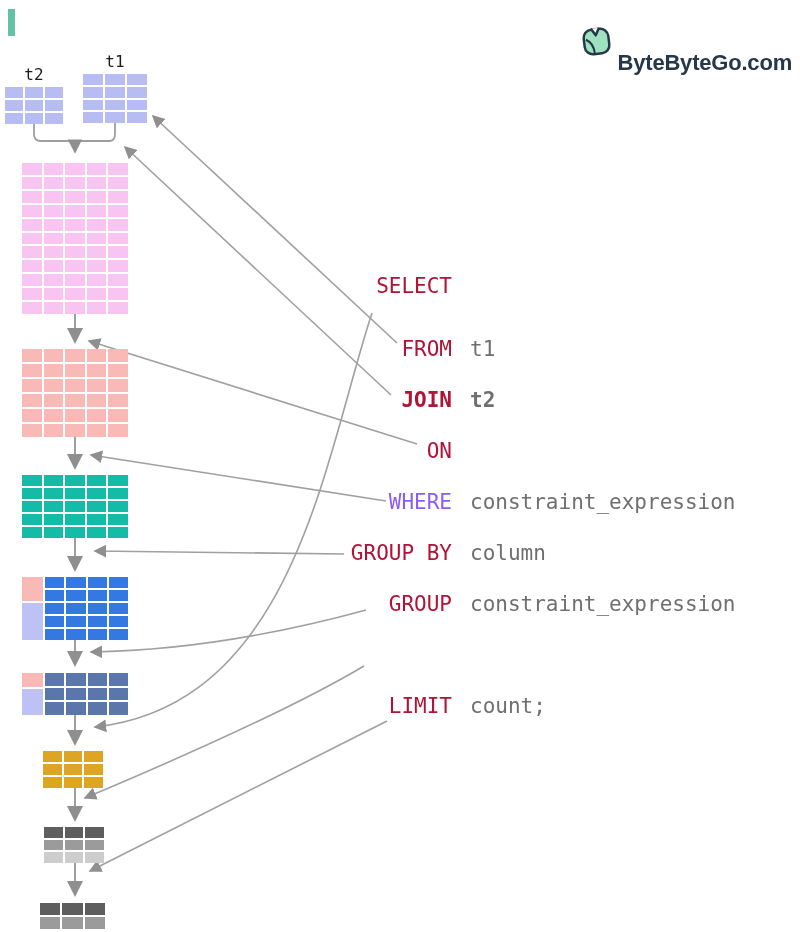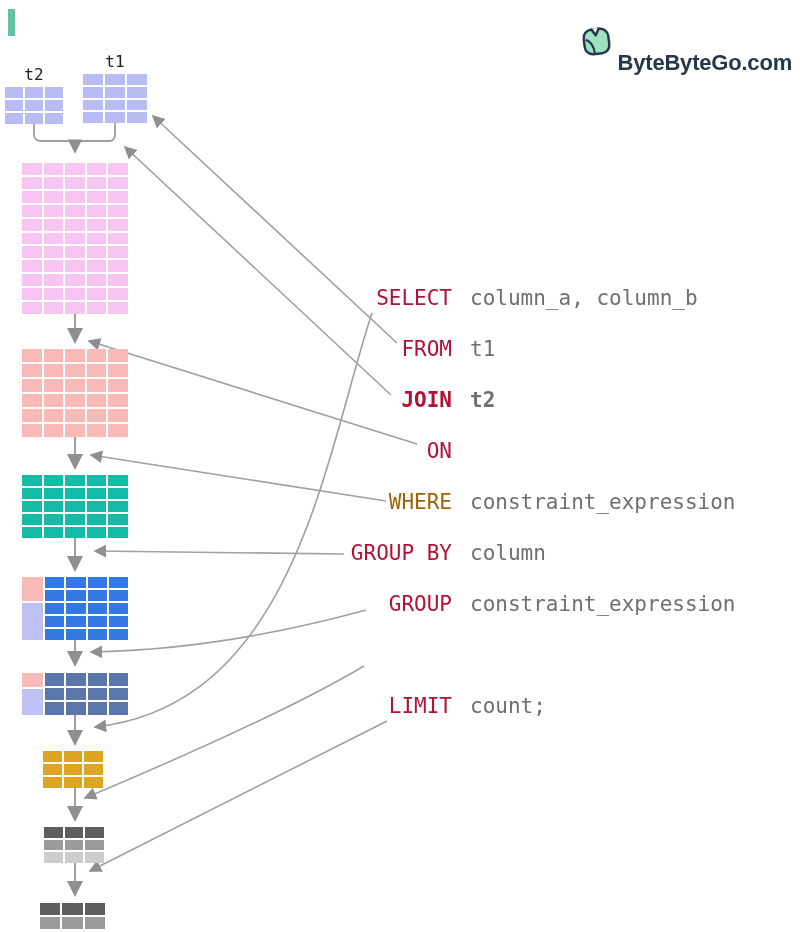--- a/index.html
+++ b/index.html
@@ -294,23 +294,23 @@
         <div class="cell" style="background: rgb(94, 94, 94);"></div>
         <div class="cell" style="background: rgb(94, 94, 94);"></div>
         <div class="cell" style="background: rgb(94, 94, 94);"></div>
         <div class="cell" style="background: rgb(155, 155, 155);"></div>
         <div class="cell" style="background: rgb(155, 155, 155);"></div>
         <div class="cell" style="background: rgb(155, 155, 155);"></div>
       </div>
     </div>
 
   <div id="sql-layer">
-      <div class="sql-row" style="top: 286px;"><span class="kw" style="color: rgb(177, 18, 54);">SELECT</span><span class="val" style="color: rgb(111, 111, 111);">column_a, column_b</span></div>
+      <div class="sql-row" style="top: 274px;"><span class="kw" style="color: rgb(177, 18, 54);">SELECT</span></div>
       <div class="sql-row" style="top: 337px;"><span class="kw" style="color: rgb(177, 18, 54);">FROM</span><span class="val" style="color: rgb(111, 111, 111);">t1</span></div>
       <div class="sql-row" style="top: 388px; font-weight: bold;"><span class="kw" style="color: rgb(177, 18, 54);">JOIN</span><span class="val" style="color: rgb(111, 111, 111);">t2</span></div>
       <div class="sql-row" style="top: 439px;"><span class="kw" style="color: rgb(177, 18, 54);">ON</span></div>
-      <div class="sql-row" style="top: 490px;"><span class="kw" style="color: #a16207;">WHERE</span><span class="val" style="color: rgb(111, 111, 111);">constraint_expression</span></div>
+      <div class="sql-row" style="top: 490px;"><span class="kw" style="color: #8b5cf6;">WHERE</span><span class="val" style="color: rgb(111, 111, 111);">constraint_expression</span></div>
       <div class="sql-row" style="top: 541px;"><span class="kw" style="color: rgb(177, 18, 54);">GROUP BY</span><span class="val" style="color: rgb(111, 111, 111);">column</span></div>
       <div class="sql-row" style="top: 592px;"><span class="kw" style="color: rgb(177, 18, 54);">GROUP</span><span class="val" style="color: rgb(111, 111, 111);">constraint_expression</span></div>
       <div class="sql-row" style="top: 694px;"><span class="kw" style="color: rgb(177, 18, 54);">LIMIT</span><span class="val" style="color: rgb(111, 111, 111);">count;</span></div>
     </div>
 
 </div>
 
 </body></html>

